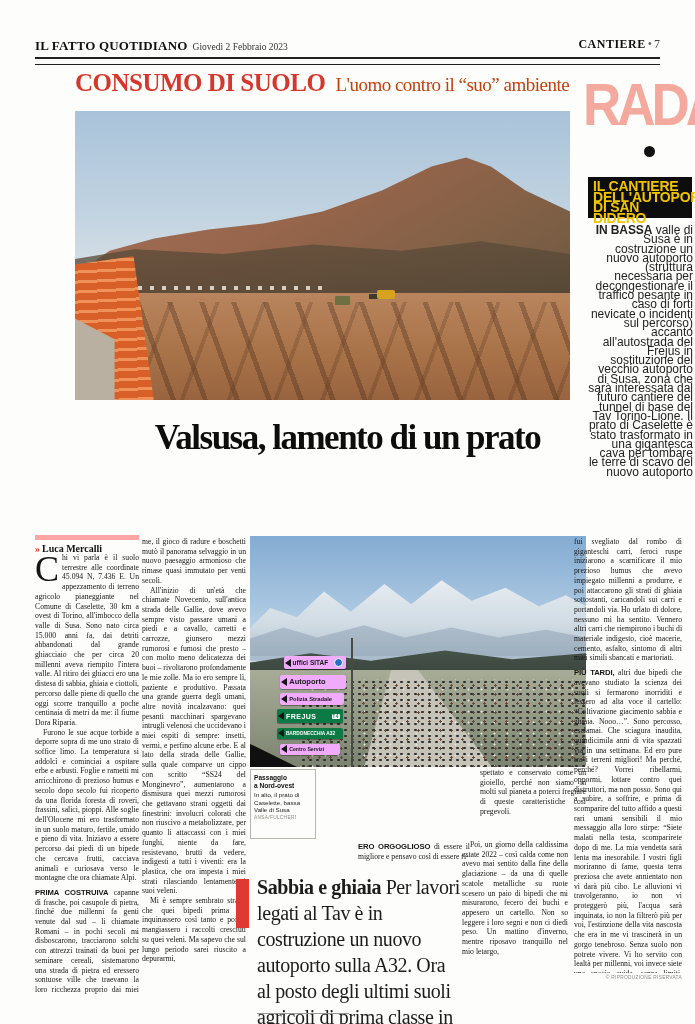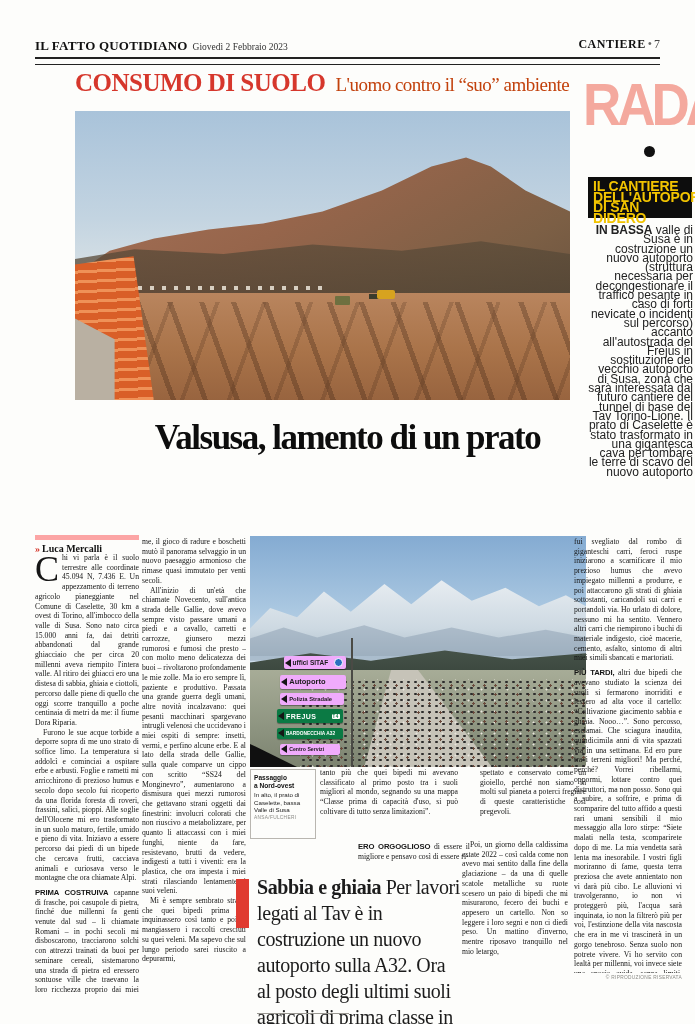--- a/index.html
+++ b/index.html
@@ -228,23 +228,20 @@
       </div>
   </div>
 
   <div class="abs" id="caption-box">
     <span class="cap-kicker">Passaggio</span>
     <span class="cap-kicker">a Nord-ovest</span>
     <span id="caption-body">In alto, il prato di Caselette, bassa Valle di Susa</span>
     <span id="caption-credit">ANSA/FULCHERI</span>
   </div>
 
-  <div class="abs bodytext" id="midtext">
-    <p><span>tanto più che quei bipedi mi avevano classificato al primo posto tra i suoli migliori al mondo, segnando su una mappa “Classe prima di capacità d'uso, si può coltivare di tutto senza limitazioni”.</span></p>
-  </div>
 
   <div class="abs bodytext" id="ero-block">
     <p><span class="lead-in">ERO ORGOGLIOSO</span><span> di essere il migliore e pensavo così di essere ri-</span></p>
   </div>
 
   <div class="abs" id="pullquote-bar"></div>
   <div class="abs" id="pullquote">
     <span class="pq-lead">Sabbia e ghiaia</span><span> Per lavori legati al Tav è in costruzione un nuovo autoporto sulla A32. Ora al posto degli ultimi suoli agricoli di prima classe in bassa valle c'è una cava</span>
   </div>
   <div class="abs" id="end-rule"></div>

